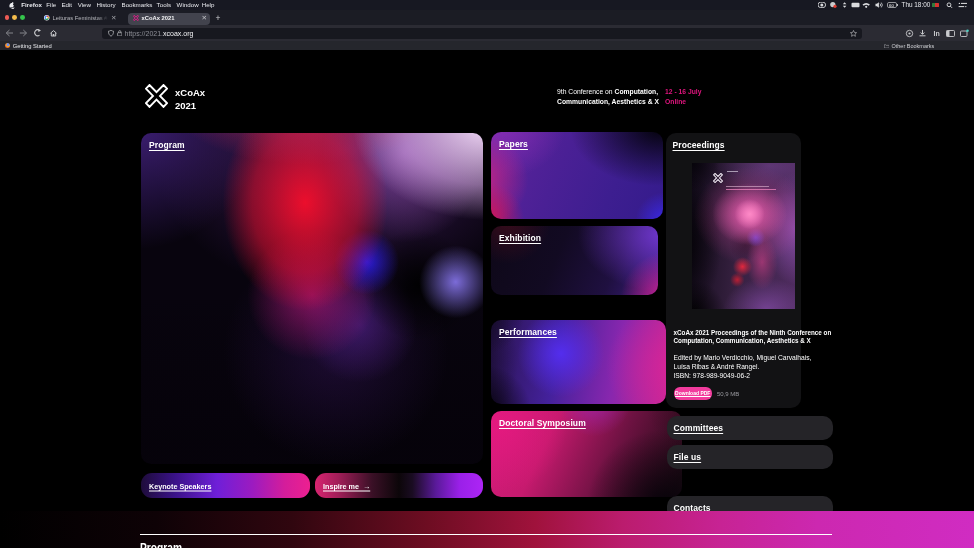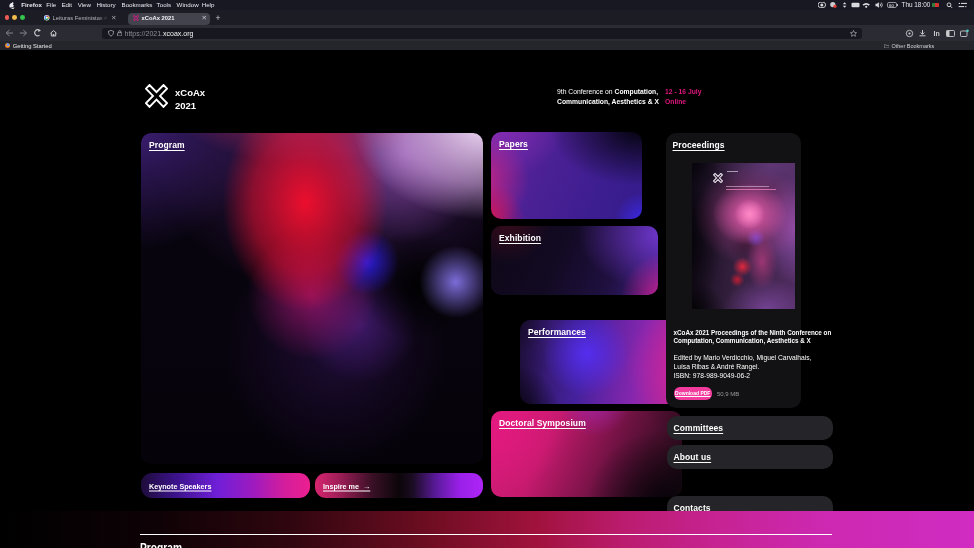--- a/index.html
+++ b/index.html
@@ -29,42 +29,42 @@
  radial-gradient(ellipse 105px 115px at 77% 6%, rgba(158,88,188,.68) 0%, rgba(158,88,188,0) 78%),
  radial-gradient(circle 45px at 66% 39%, rgba(43,28,225,.95) 0%, rgba(43,28,225,0) 72%),
  radial-gradient(circle 78px at 81% 46%, rgba(0,0,0,.9) 0%, rgba(0,0,0,0) 72%),
  radial-gradient(circle 95px at 50% 49%, rgba(172,22,116,.75) 0%, rgba(172,22,116,0) 68%),
  radial-gradient(circle 80px at 64% 58%, rgba(86,34,146,.6) 0%, rgba(86,34,146,0) 72%),
  radial-gradient(circle 175px at -2% -4%, rgba(64,32,122,1) 0%, rgba(64,32,122,0) 74%),
  radial-gradient(ellipse 250px 190px at 60% 5%, rgba(108,48,156,.55) 0%, rgba(108,48,156,0) 78%),
  radial-gradient(circle 150px at 57% 66%, rgba(70,28,120,.35) 0%, rgba(70,28,120,0) 75%),
  linear-gradient(180deg, rgba(5,2,9,0) 48%, rgba(5,2,9,.78) 93%),
  #08040e;}
-#papers{left:491px;top:132px;width:151px;height:87px;
+#papers{left:491px;top:132px;width:172px;height:87px;
 background:
  radial-gradient(ellipse 112px 72px at 98% -4%, rgba(3,2,8,.97) 0%, rgba(3,2,8,0) 80%),
  radial-gradient(circle 40px at 101% 103%, rgba(58,42,238,.95) 0%, rgba(58,42,238,0) 74%),
  radial-gradient(circle 52px at -2% 100%, rgba(222,20,82,.92) 0%, rgba(222,20,82,0) 70%),
  radial-gradient(circle 66px at -6% 55%, rgba(204,36,130,.92) 0%, rgba(204,36,130,0) 72%),
  radial-gradient(ellipse 90px 70px at 4% -6%, rgba(138,46,182,.9) 0%, rgba(138,46,182,0) 75%),
  linear-gradient(113deg, #5e249c 0%, #4a2095 40%, #3d1e90 70%, #341b8c 100%);}
 #exhibition{left:491px;top:226px;width:167px;height:69px;
 background:
  radial-gradient(circle 66px at 106% 106%, rgba(228,33,146,.95) 0%, rgba(228,33,146,0) 72%),
  radial-gradient(ellipse 115px 78px at 103% 12%, rgba(118,58,216,.9) 0%, rgba(118,58,216,0) 74%),
  radial-gradient(circle 62px at 10% -8%, rgba(88,14,28,.55) 0%, rgba(88,14,28,0) 70%),
  linear-gradient(113deg, #0e0818 0%, #120a22 40%, #1f1040 72%, #3a1d7e 100%);}
-#performances{left:520px;top:320px;width:167px;height:84px;
+#performances{left:491px;top:320px;width:167px;height:84px;
 background:
  radial-gradient(circle 62px at 40% 40%, rgba(84,46,242,.95) 0%, rgba(84,46,242,0) 70%),
  radial-gradient(circle 66px at -4% 110%, rgba(0,0,0,.92) 0%, rgba(0,0,0,0) 72%),
  radial-gradient(ellipse 95px 85px at 108% 55%, rgba(218,36,152,.9) 0%, rgba(218,36,152,0) 78%),
  radial-gradient(circle 60px at -5% -10%, rgba(10,6,20,.75) 0%, rgba(10,6,20,0) 72%),
  radial-gradient(ellipse 50px 90px at -6% 50%, rgba(8,5,14,.5) 0%, rgba(8,5,14,0) 75%),
- linear-gradient(100deg, #2a1450 0%, #44219c 38%, #8827ae 70%, #c62796 100%);}
+ linear-gradient(100deg, #2a1450 0%, #44219c 38%, #8827ae 70%, #c62796 100%); padding-left: 8px;}
 #doctoral{left:491px;top:411px;width:167px;height:86px;
 background:
  radial-gradient(circle 90px at 4% 16%, rgba(230,25,128,.85) 0%, rgba(230,25,128,0) 76%),
  radial-gradient(circle 60px at 105% -6%, rgba(44,9,26,.5) 0%, rgba(44,9,26,0) 75%),
  radial-gradient(circle 52px at 54% -14%, rgba(158,38,178,.8) 0%, rgba(158,38,178,0) 72%),
  radial-gradient(circle 95px at 90% 110%, rgba(4,2,8,.92) 0%, rgba(4,2,8,0) 80%),
  linear-gradient(115deg, #d61c7c 0%, #c61a6e 30%, #6e1242 62%, #230c17 95%); padding-left: 24px;}
 #proceedings{left:666px;top:133px;width:135px;height:275px;background:#121214;}
 #cover{position:absolute;left:26px;top:30px;width:103px;height:146px;
 background:
@@ -236,21 +236,21 @@
     <div class="abs" style="left:7.5px;top:220px;width:158px;font-size:6.7px;line-height:9px;color:#fff;">Edited by Mario Verdicchio, Miguel Carvalhais,<br>Luísa Ribas &amp; André Rangel.<br>ISBN: 978-989-9049-06-2</div>
     <div class="abs" style="left:7.5px;top:254px;width:38.5px;height:12.5px;border-radius:6px;background:#f23b9d;">
       <span style="position:absolute;left:50%;top:50%;transform:translate(-50%,-50%);font-size:5px;font-weight:bold;color:#fff;text-decoration:underline;text-decoration-thickness:0.5px;white-space:nowrap;">Download PDF</span>
     </div>
     <div class="abs" style="left:51px;top:257.5px;font-size:6px;color:#9a9aa0;">50,9 MB</div>
   </div>
   <div class="bar" style="top:416px;">
     <div class="ctitle">Committees</div>
   </div>
   <div class="bar" style="top:445px;">
-    <div class="ctitle">About us</div>
+    <div class="ctitle">File us</div>
   </div>
   <div class="bar" style="top:496px;">
     <div class="ctitle">Contacts</div>
   </div>
 
   <div class="btn" id="keynote">
     <span>Keynote Speakers</span>
   </div>
   <div class="btn" id="inspire">
     <span>Inspire me&nbsp; →</span>

